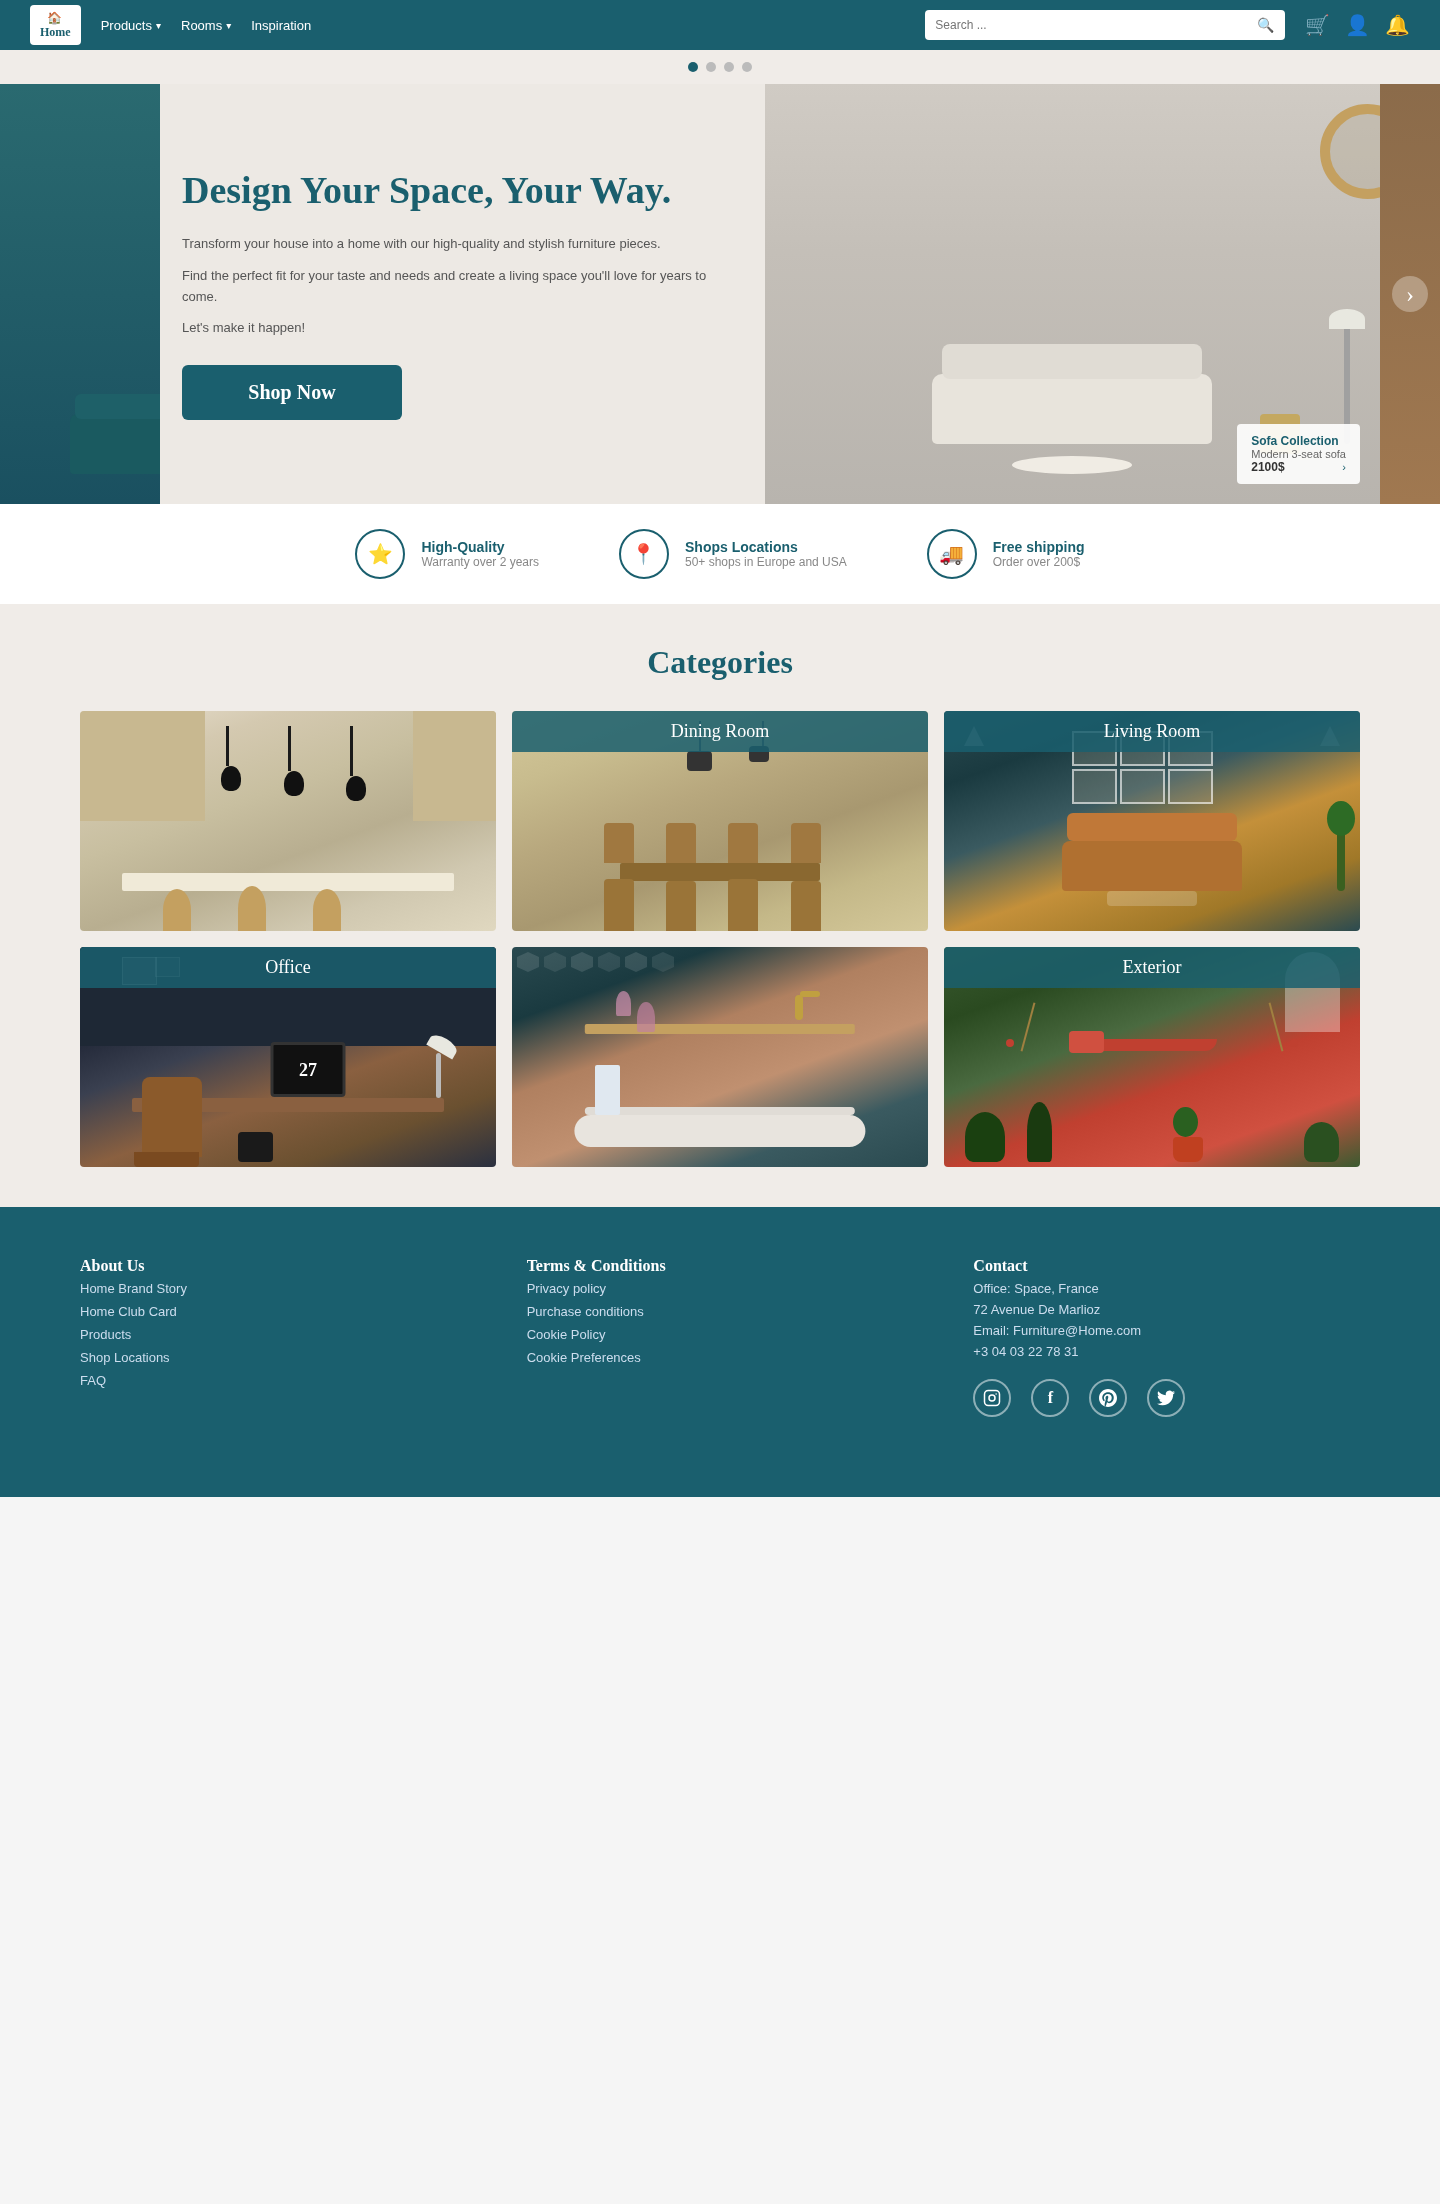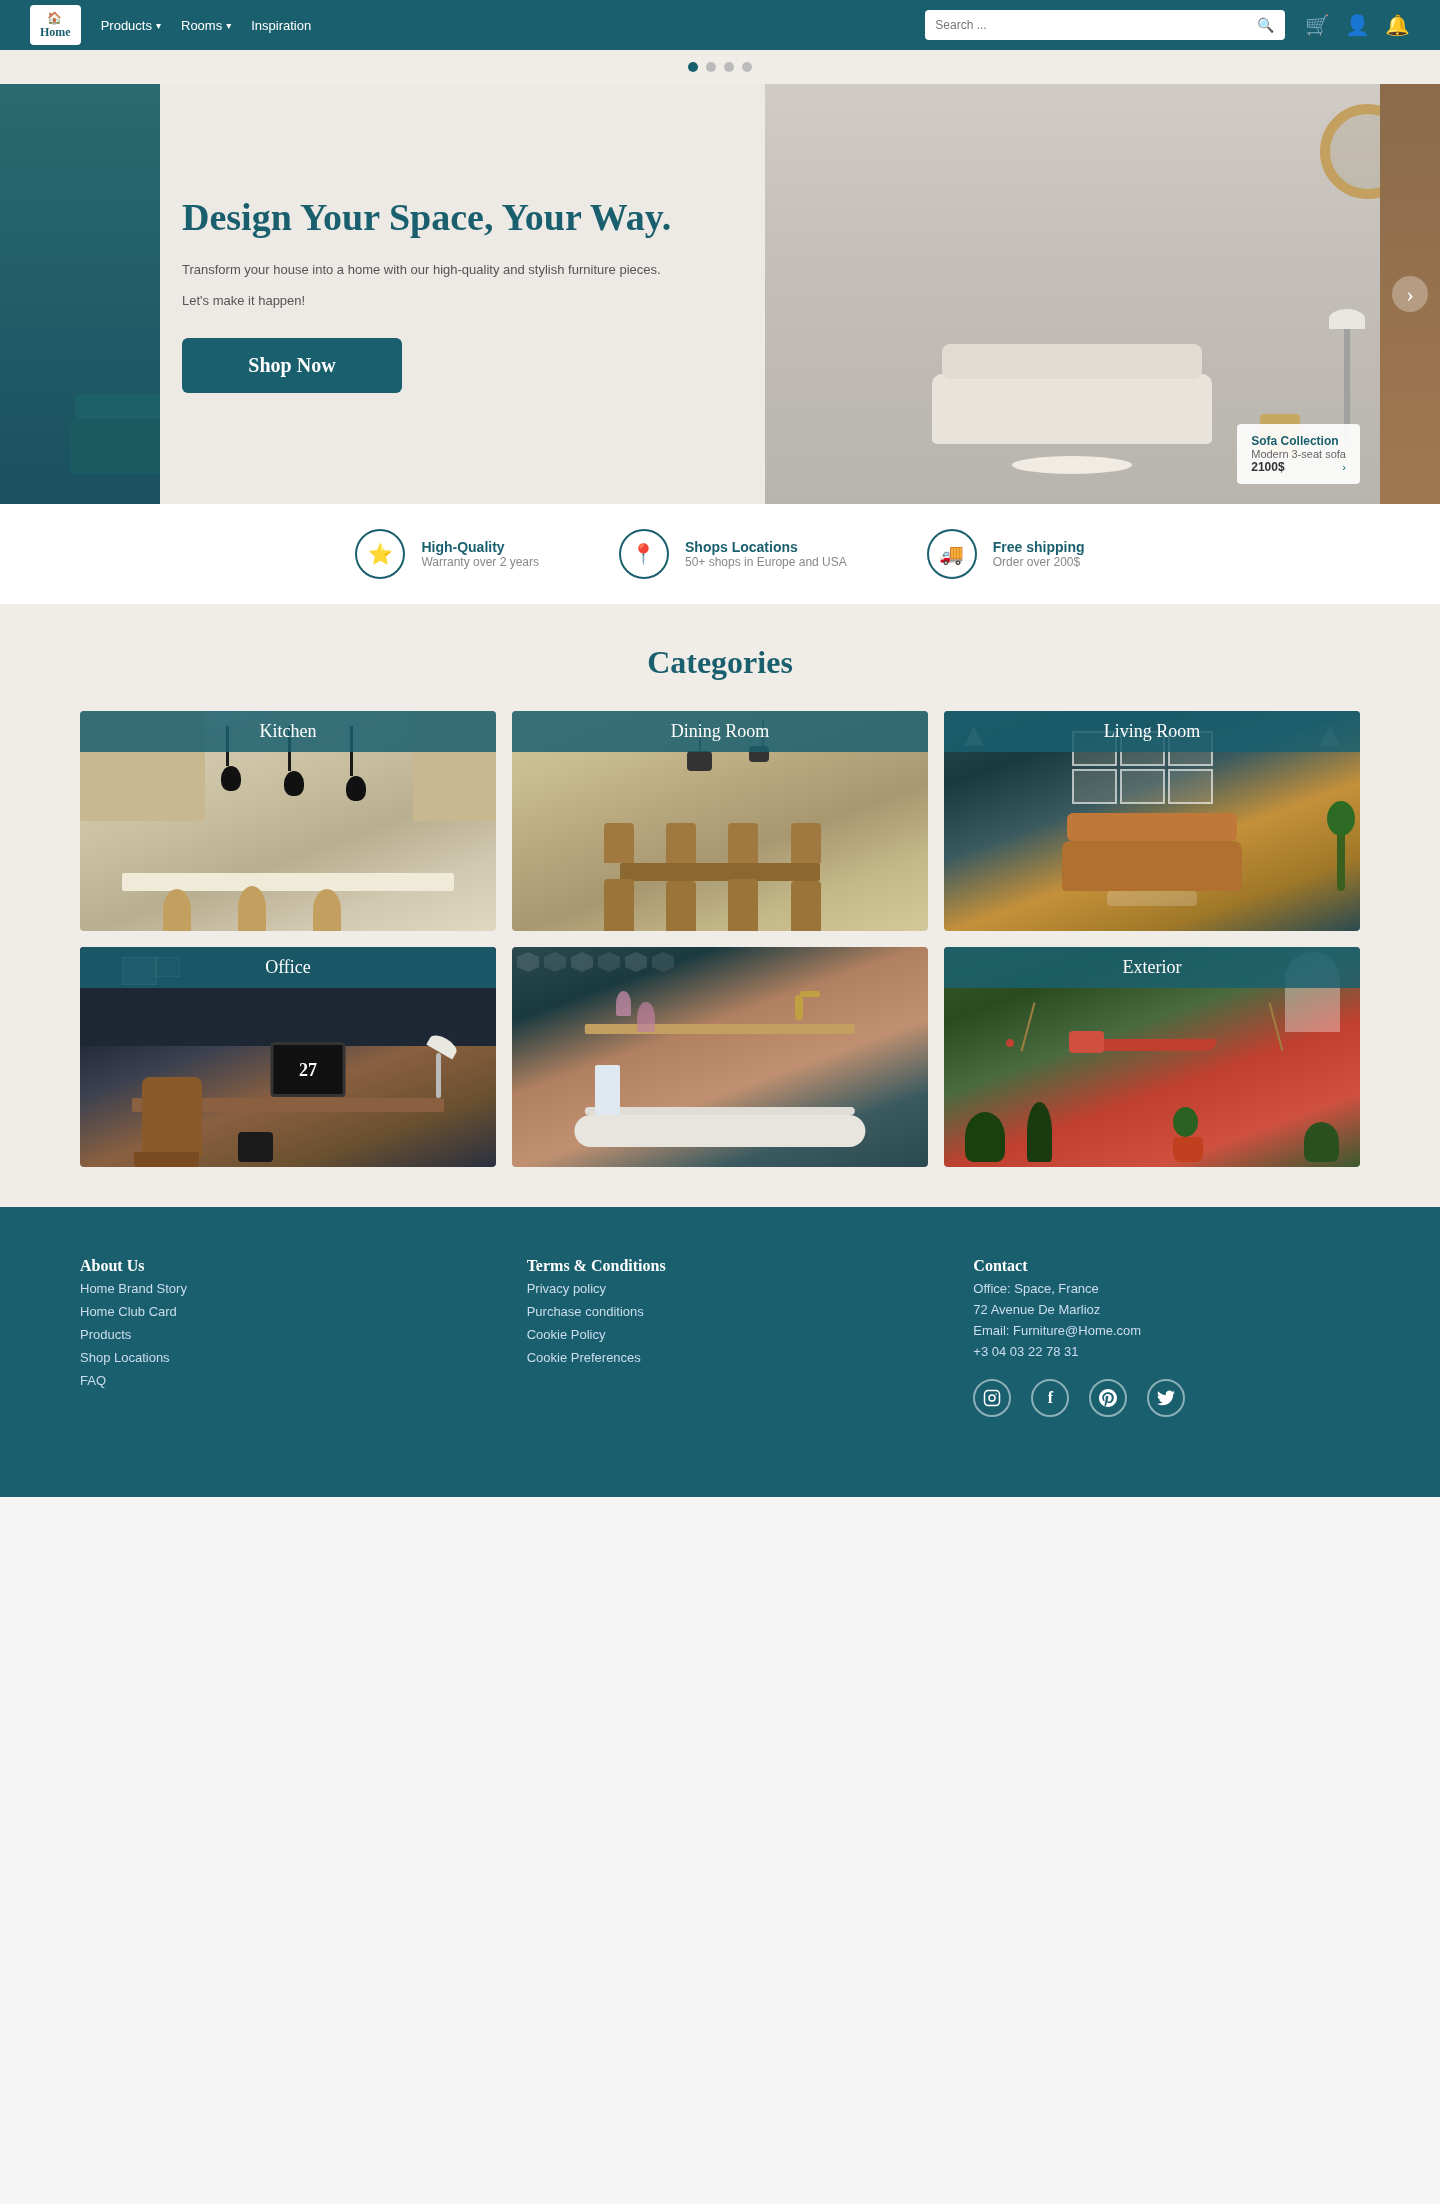--- a/index.html
+++ b/index.html
@@ -485,20 +485,21 @@
 <div class="hero-section">
   <div class="hero-content">
 
     <div class="hero-left-glimpse">
       <div class="hero-left-sofa"></div>
     </div>
 
     <div class="hero-text-side">
       <h1 class="hero-title">Design Your Space, Your Way.</h1>
       <p class="hero-subtitle">Transform your house into a home with our high-quality and stylish furniture pieces.</p>
+      <p class="hero-subtitle">Find the perfect fit for your taste and needs and create a living space you'll love for years to come.</p>
       <p class="hero-tagline">Let's make it happen!</p>
       <button class="shop-now-btn">Shop Now</button>
     </div>
 
     <div class="hero-image-main">
       <div class="hero-sofa-scene">
 
         <div class="hero-mirrors">
           <div class="hm1"></div>
 
@@ -569,21 +570,20 @@
 
         <div style="position:absolute;bottom:40px;left:10%;right:10%;height:18px;background:#f0ead8;border-radius:2px;"></div>
 
         <div style="position:absolute;bottom:0px;left:20%;width:28px;height:42px;background:#c4a060;border-radius:50% 50% 0 0;"></div>
         <div style="position:absolute;bottom:0px;left:38%;width:28px;height:45px;background:#c4a060;border-radius:50% 50% 0 0;"></div>
         <div style="position:absolute;bottom:0px;left:56%;width:28px;height:42px;background:#c4a060;border-radius:50% 50% 0 0;"></div>
 
         <div style="position:absolute;top:0;left:0;width:30%;height:50%;background:#c8b890;"></div>
         <div style="position:absolute;top:0;right:0;width:20%;height:50%;background:#c8b890;"></div>
       </div>
-      <div class="category-label">Kitchen</div>
     </div>
 
     <div class="category-card">
       <div class="scene-wrapper cat-dining">
 
         <div style="position:absolute;top:10px;left:45%;width:2px;height:30px;background:#555;"></div>
         <div style="position:absolute;top:40px;left:42%;width:25px;height:20px;background:#333;border-radius:4px;"></div>
         <div style="position:absolute;top:10px;left:60%;width:2px;height:25px;background:#555;"></div>
         <div style="position:absolute;top:35px;left:57%;width:20px;height:16px;background:#333;border-radius:4px;"></div>
 

